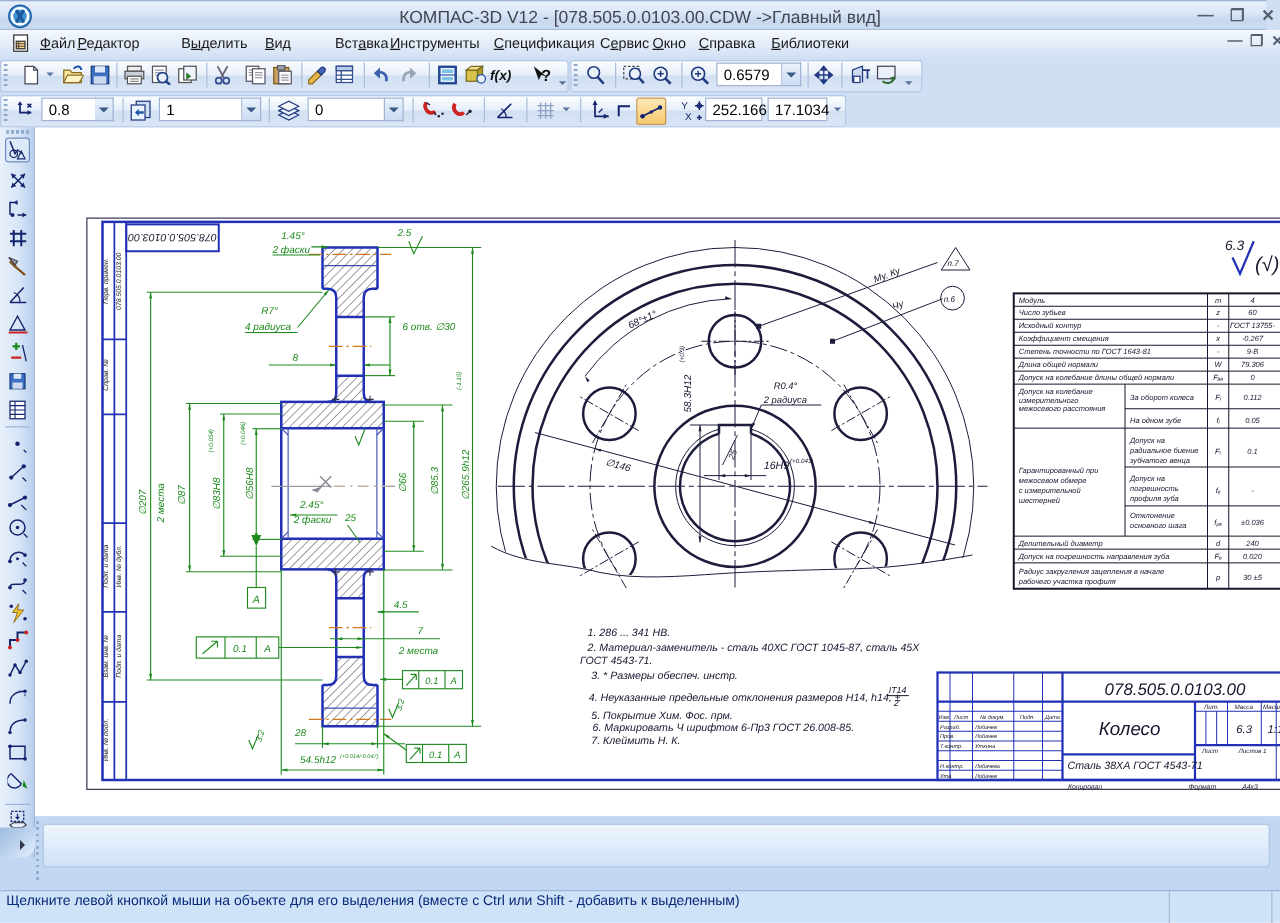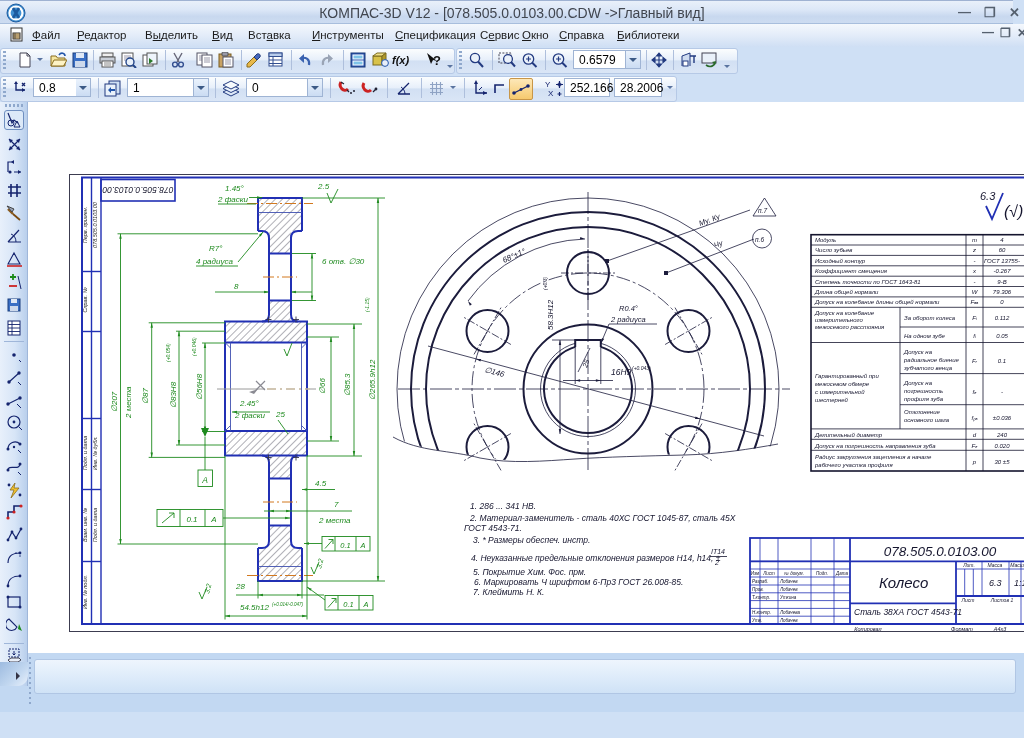--- a/index.html
+++ b/index.html
@@ -74,24 +74,24 @@
     </div>
   </div>
 
   <div id="menubar" class="abs">
     <svg class="abs" style="left:9px;top:3px" width="16" height="16" viewBox="0 0 16 16">
       <rect x="2" y="1" width="11" height="13" fill="#fff" stroke="#333"></rect>
       <rect x="4" y="6" width="7" height="6" fill="#ffd890" stroke="#333"></rect>
       <path d="M4 8h7M4 10h7M6 6v6" stroke="#333" stroke-width="0.7"></path>
     </svg>
     <div class="menuitem" style="left:32px"><u>Ф</u>айл</div>
-    <div class="menuitem" style="left:77px"><u>Р</u>едактор</div>
+    <div class="menuitem" style="left:62px"><u>Р</u>едактор</div>
     <div class="menuitem" style="left:145px">В<u>ы</u>делить</div>
     <div class="menuitem" style="left:212px"><u>В</u>ид</div>
-    <div class="menuitem" style="left:248px">Вст<u>а</u>вка</div>
+    <div class="menuitem" style="left:268px">Вст<u>а</u>вка</div>
     <div class="menuitem" style="left:312px"><u>И</u>нструменты</div>
     <div class="menuitem" style="left:395px"><u>С</u>пецификация</div>
     <div class="menuitem" style="left:480px">С<u>е</u>рвис</div>
     <div class="menuitem" style="left:522px"><u>О</u>кно</div>
     <div class="menuitem" style="left:559px"><u>С</u>правка</div>
     <div class="menuitem" style="left:617px"><u>Б</u>иблиотеки</div>
     <div class="winbtns" style="left:982px;top:1px;font-size:12px;color:#55606e;">
       <span style="position:absolute;left:0;top:0">—</span>
       <span style="position:absolute;left:18px;top:1px">❐</span>
       <span style="position:absolute;left:35px;top:1px">✕</span>
@@ -368,21 +368,21 @@
     </div>
     <div class="ticon" style="left:545px;width:18px">
         <svg width="18" height="17">
           <text x="0" y="7" font-size="8" font-family="Liberation Sans" fill="#15246e">Y</text>
           <text x="3" y="16" font-size="8" font-family="Liberation Sans" fill="#15246e">X</text>
           <path d="M11 4.5h7M14.5 1v7M14.5 12v4M12.5 14h4" stroke="#15246e" stroke-width="1.2"></path>
           <circle cx="14.5" cy="4.5" r="1.6" fill="none" stroke="#15246e"></circle>
         </svg>
       </div>
     <div class="tfield" style="left:564px;width:46px">252.166</div>
-    <div class="tfield" style="left:614px;width:48px">28.2006</div>
+    <div class="tfield" style="left:614px;width:48px">17.1034</div>
     <div class="dropArr" style="left:667px;top:11px"></div>
   </div>
 
   <div id="leftbar" class="abs">
     <div style="position:absolute;left:5px;top:2px;width:18px;height:3px;background:repeating-linear-gradient(90deg,#8fa8cc 0,#8fa8cc 2px,transparent 2px,transparent 4px)"></div>
     <div style="position:absolute;left:4px;top:8px;width:20px;height:20px;border:1px solid #6f8fc0;border-radius:3px;background:#dce9f8"></div>
     <div class="licon" style="top:10px"><svg width="17" height="17">
           <path d="M2 1l4 10 2-3 4 3" fill="none" stroke="#15246e" stroke-width="1.2"></path>
           <circle cx="5" cy="11" r="3" fill="none" stroke="#15246e"></circle>
           <path d="M11 9l3 6H8z" fill="none" stroke="#15246e"></path>
@@ -929,13 +929,18 @@
           </g>
         </g>
       </svg>
     </div>
 
   <div id="propbar" class="abs">
     <div id="propgrip"></div>
     <div id="propinner"></div>
   </div>
 
+  <div id="statusbar" class="abs">
+    <div class="txt">Щелкните левой кнопкой мыши на объекте для его выделения (вместе с Ctrl или Shift - добавить к выделенным)</div>
+    <div class="statsep" style="left:935px"></div>
+    <div class="statsep" style="left:1017px"></div>
+  </div>
 </div>
 
 </body></html>

